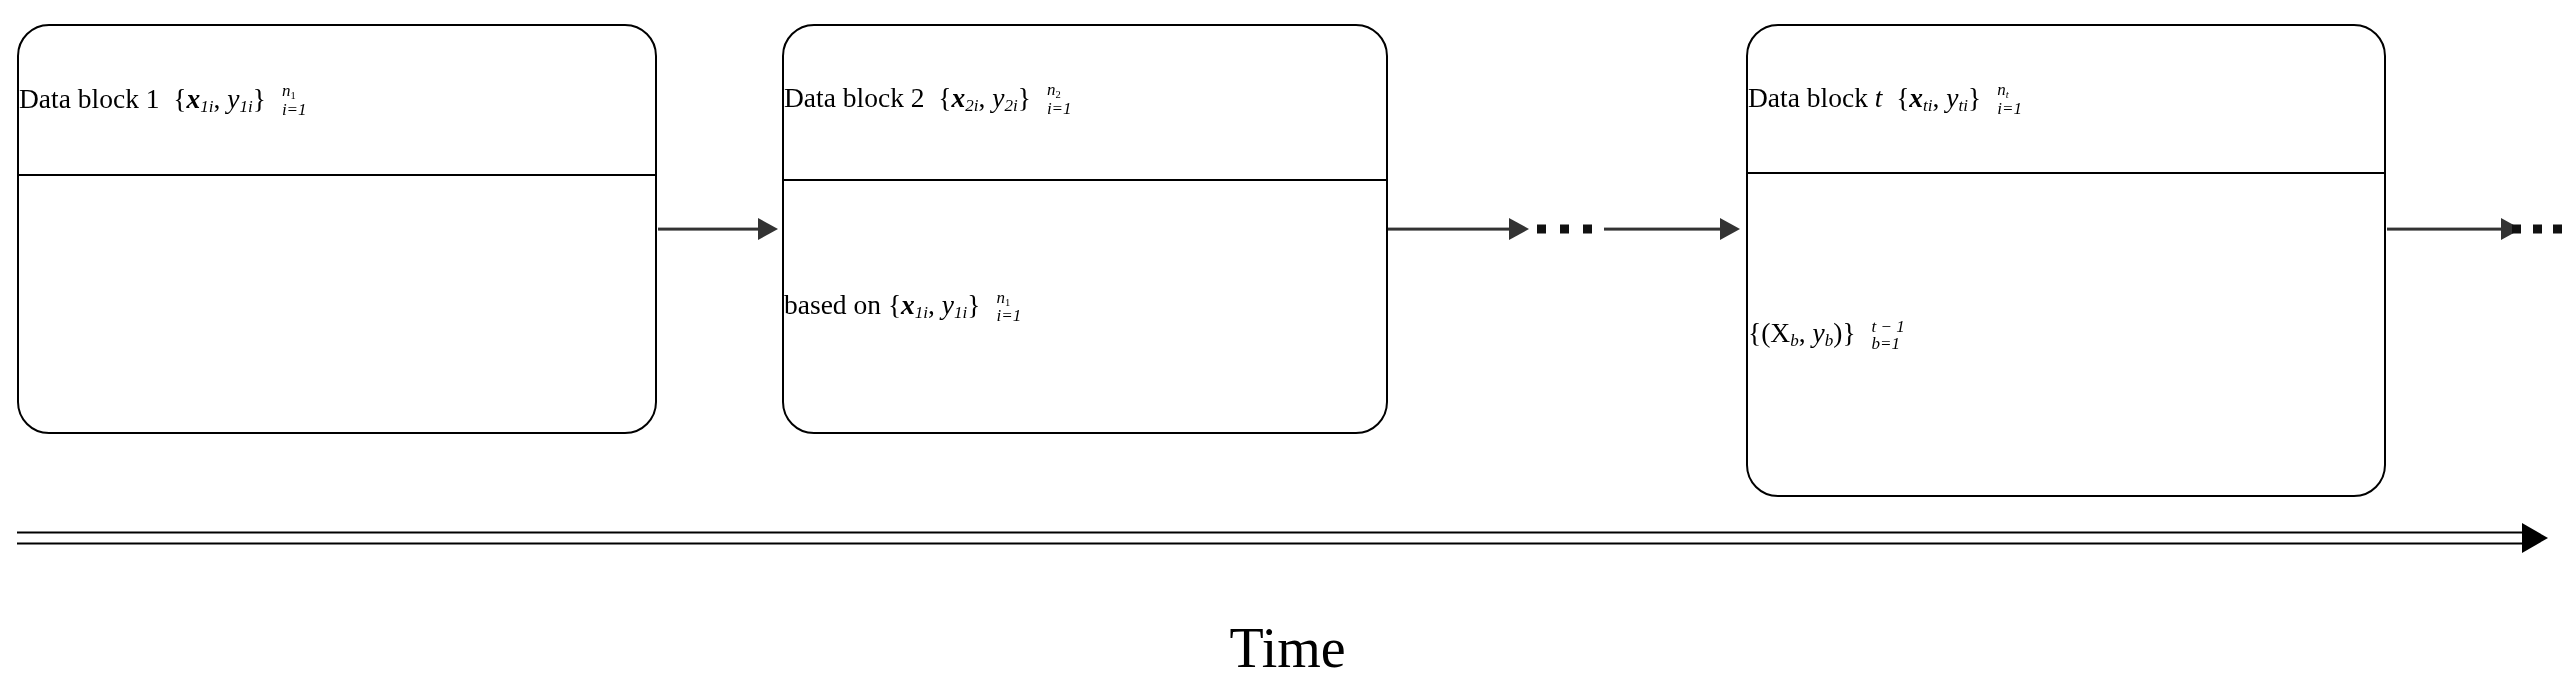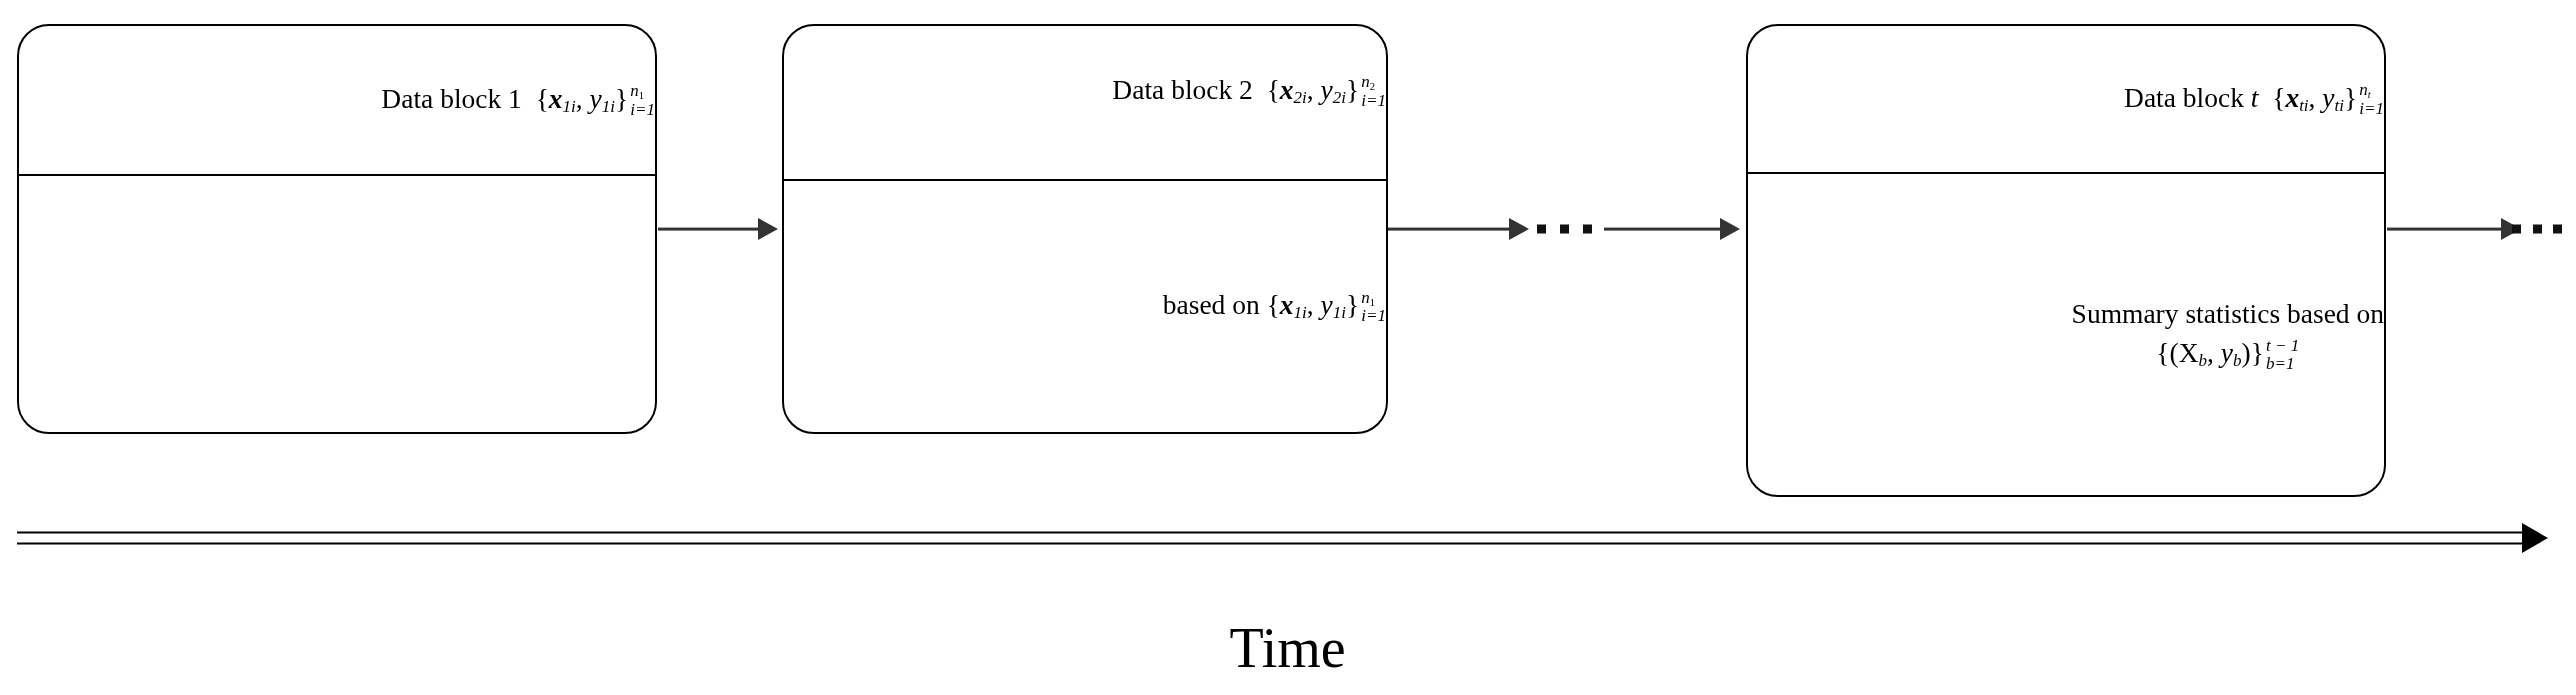--- a/index.html
+++ b/index.html
@@ -7,33 +7,33 @@
        font-family:"Liberation Serif","DejaVu Serif",serif;color:#000;}
 
   .canvas{position:absolute;inset:0;}
 
   
   .block{position:absolute;box-sizing:border-box;border:2.8px solid #000;
          border-radius:32px;background:#fff;}
   .block .divider{position:absolute;left:0;right:0;height:0;
                   border-top:2.1px solid #000;}
   .block .sect{position:absolute;left:0;right:0;display:flex;
-               align-items:center;justify-content:flex-end;text-align:center;}
+               align-items:center;justify-content:flex-start;text-align:center;}
   .hdr-text{font-size:27.5px;line-height:1.25;white-space:nowrap;}
   .body-text{font-size:27.5px;line-height:1.42;}
 
   
   .mi{font-style:italic;}
   .mbi{font-style:italic;font-weight:bold;}
   .mup{font-style:normal;}
   .nobr{white-space:nowrap;}
 
   
   .supsub{display:inline-block;vertical-align:-0.42em;font-size:.62em;
-          line-height:1.04;text-align:left;margin-left:2px;}
+          line-height:1.04;text-align:left;margin-left:16px;}
   .supsub .up{display:block;}
   .supsub .dn{display:block;}
   sub.simple{font-size:.62em;vertical-align:-0.25em;}
 
   
   .arrow{position:absolute;height:0;}
   .arrow .shaft{position:absolute;left:0;top:50%;height:2.8px;
                 background:#333;transform:translateY(-50%);}
   .arrow .head{position:absolute;top:50%;transform:translateY(-50%);
                width:0;height:0;border-top:11.7px solid transparent;
@@ -74,21 +74,21 @@
     </div>
   </div>
 
   <div class="arrow" style="left:658px;top:229px;width:121px;">
     <div class="shaft" style="width:102px;"></div>
     <div class="head" style="left:100px;"></div>
   </div>
 
   <div class="block" style="left:782px;top:24px;width:606px;height:410px;">
     <div class="divider" style="top:153px;"></div>
-    <div class="sect" style="top:0;height:130px;">
+    <div class="sect" style="top:8px;height:130px;">
       <div class="hdr-text">
         <span>Data block 2</span>&nbsp;
         <span class="nobr"><span>{</span><span class="mbi">x</span><sub class="simple mi">2i</sub><span>,</span>&nbsp;<span class="mi">y</span><sub class="simple mi">2i</sub><span>}</span><span class="supsub"><span class="up"><span class="mi">n</span><sub class="simple mup">2</sub></span><span class="dn mi">i=1</span></span></span>
       </div>
     </div>
     <div class="sect" style="top:153px;bottom:0;">
       <div class="body-text" style="text-align:center;">
         <div>
           <span>based on</span>&nbsp;<span class="nobr"><span>{</span><span class="mbi">x</span><sub class="simple mi">1i</sub><span>,</span>&nbsp;<span class="mi">y</span><sub class="simple mi">1i</sub><span>}</span><span class="supsub"><span class="up"><span class="mi">n</span><sub class="simple mup">1</sub></span><span class="dn mi">i=1</span></span></span>
         </div>
@@ -115,21 +115,20 @@
   <div class="block" style="left:1746px;top:24px;width:640px;height:473px;">
     <div class="divider" style="top:146px;"></div>
     <div class="sect" style="top:0;height:146px;">
       <div class="hdr-text">
         <span>Data block</span>&nbsp;<span class="mi">t</span>&nbsp;
         <span class="nobr"><span>{</span><span class="mbi">x</span><sub class="simple mi">ti</sub><span>,</span>&nbsp;<span class="mi">y</span><sub class="simple mi">ti</sub><span>}</span><span class="supsub"><span class="up"><span class="mi">n</span><sub class="simple mi">t</sub></span><span class="dn mi">i=1</span></span></span>
       </div>
     </div>
     <div class="sect" style="top:146px;bottom:0;">
       <div class="body-text" style="text-align:center;">
-        <div>Summary statistics based on</div>
         <div>
           <span class="nobr"><span>{(</span><span class="mup">X</span><sub class="simple mi">b</sub><span>,</span>&nbsp;<span class="mi">y</span><sub class="simple mi">b</sub><span>)}</span><span class="supsub"><span class="up mi">t − 1</span><span class="dn mi">b=1</span></span></span>
         </div>
       </div>
     </div>
   </div>
 
   <div class="arrow" style="left:2387px;top:229px;width:134px;">
     <div class="shaft" style="width:116px;"></div>
     <div class="head" style="left:114px;"></div>

